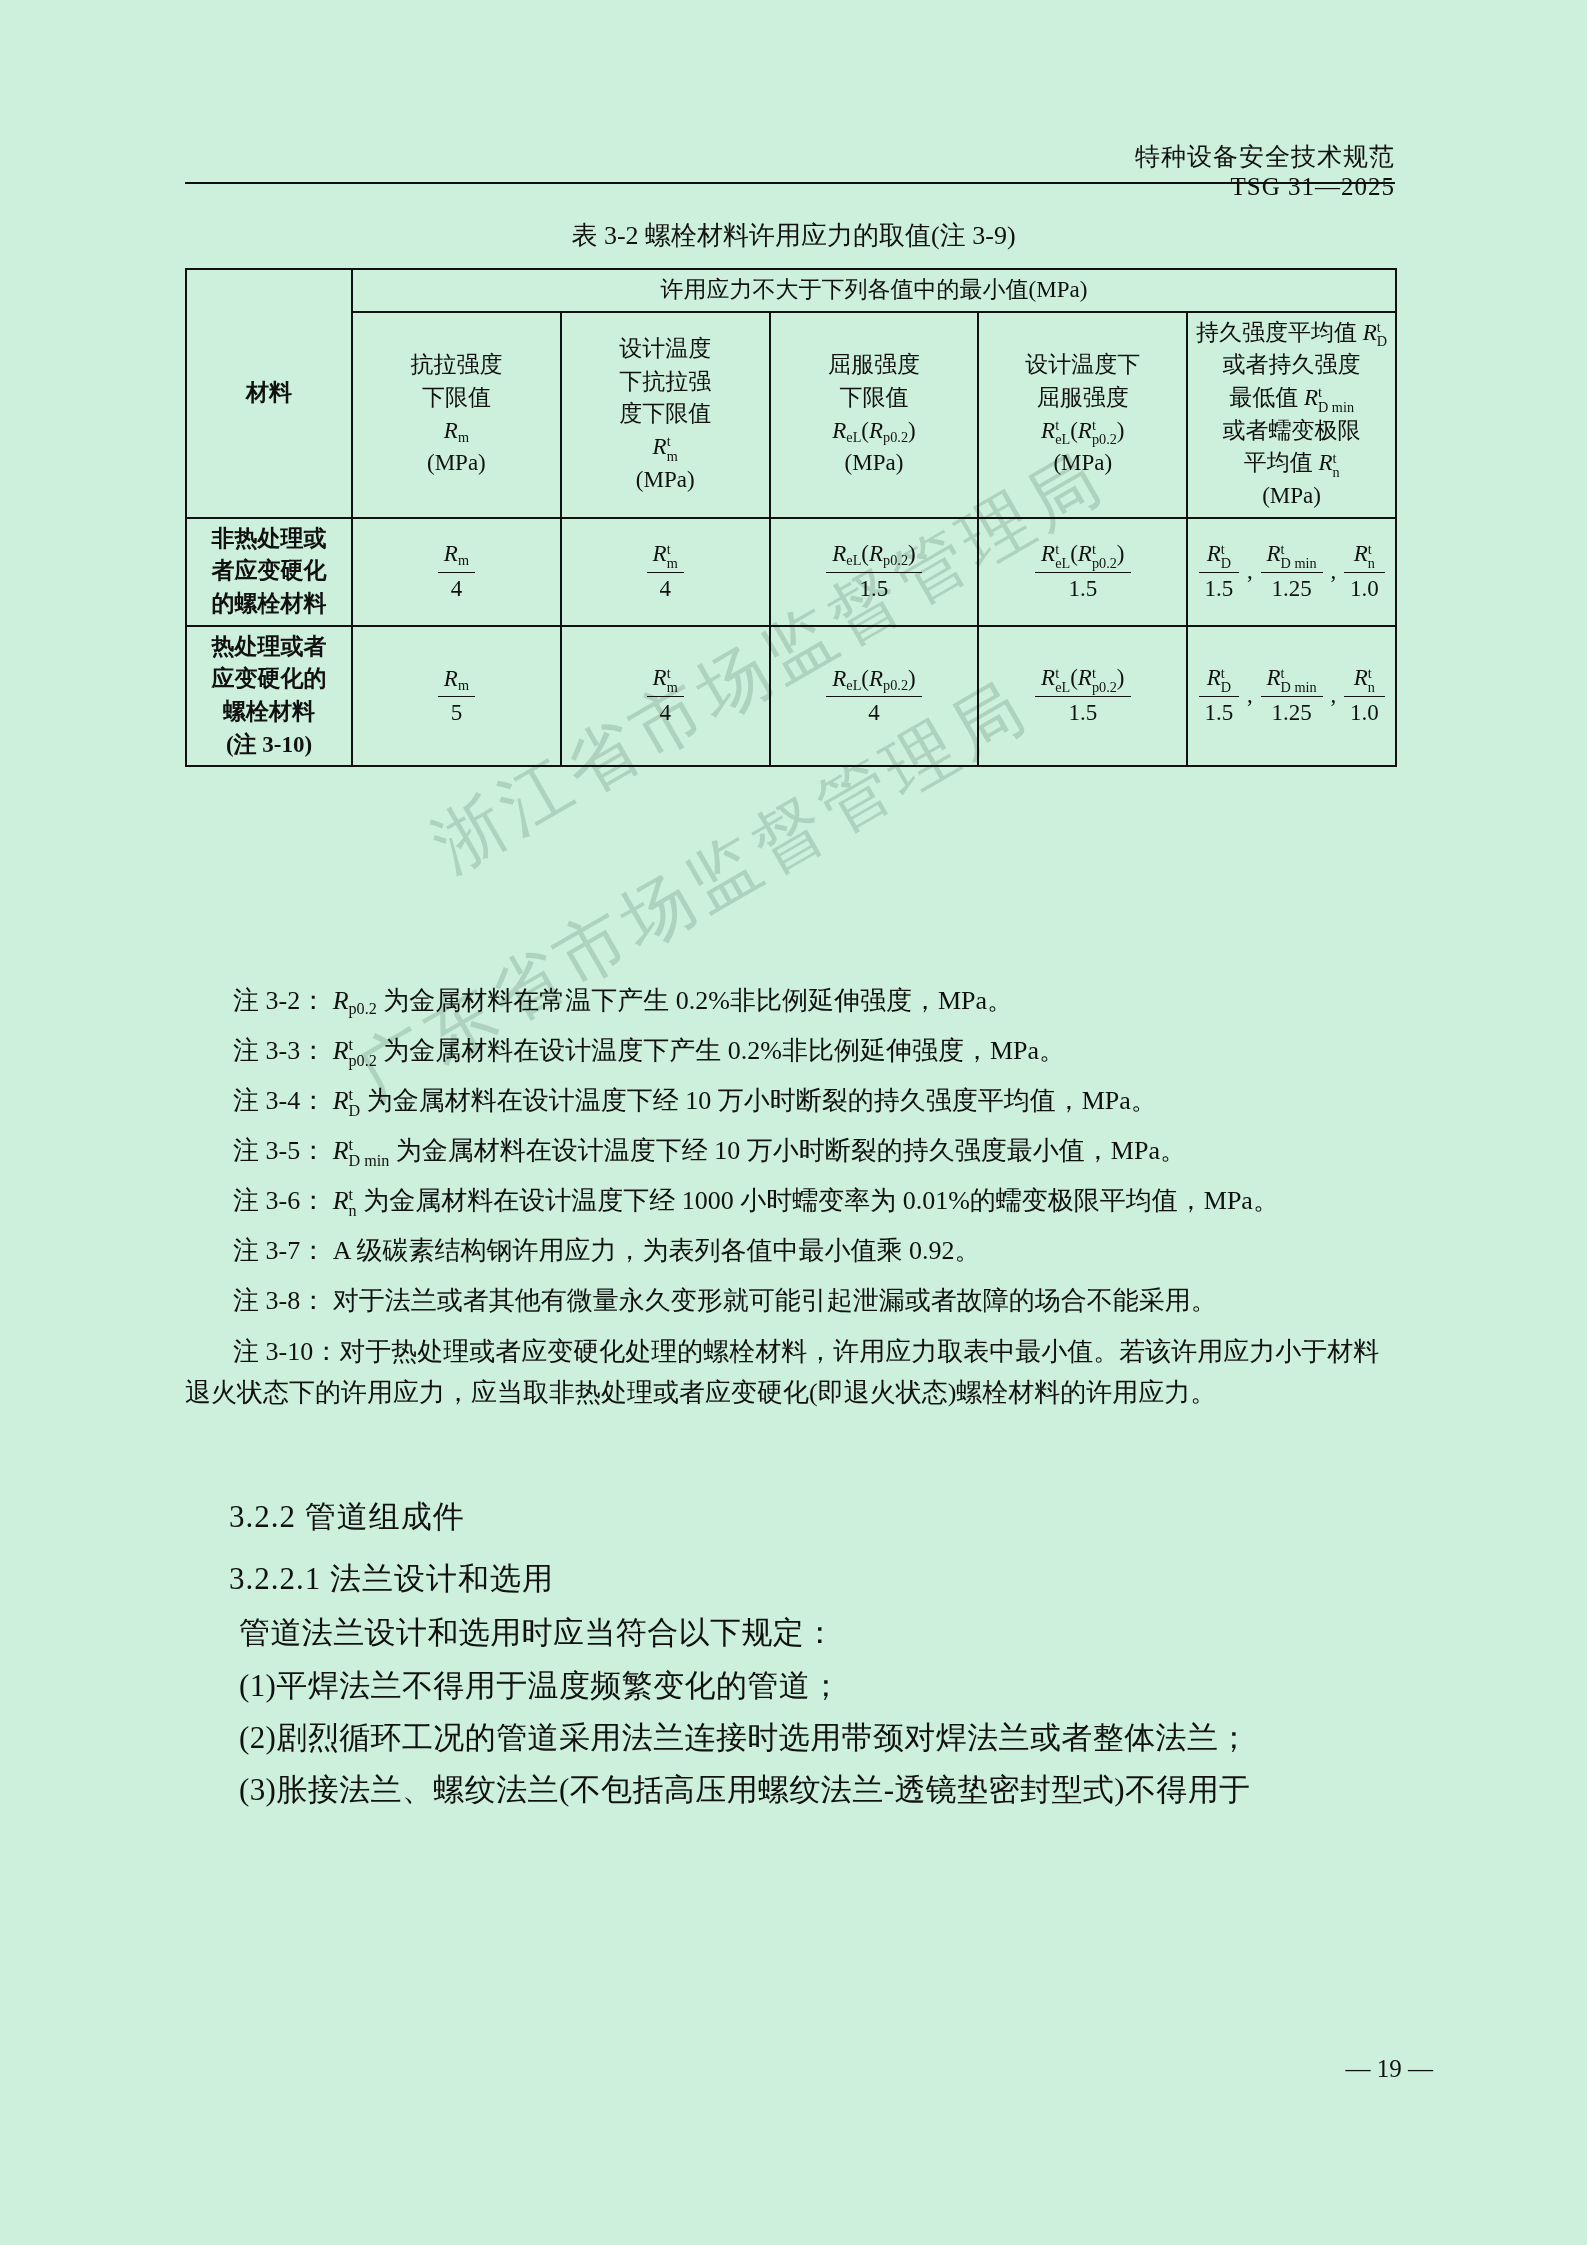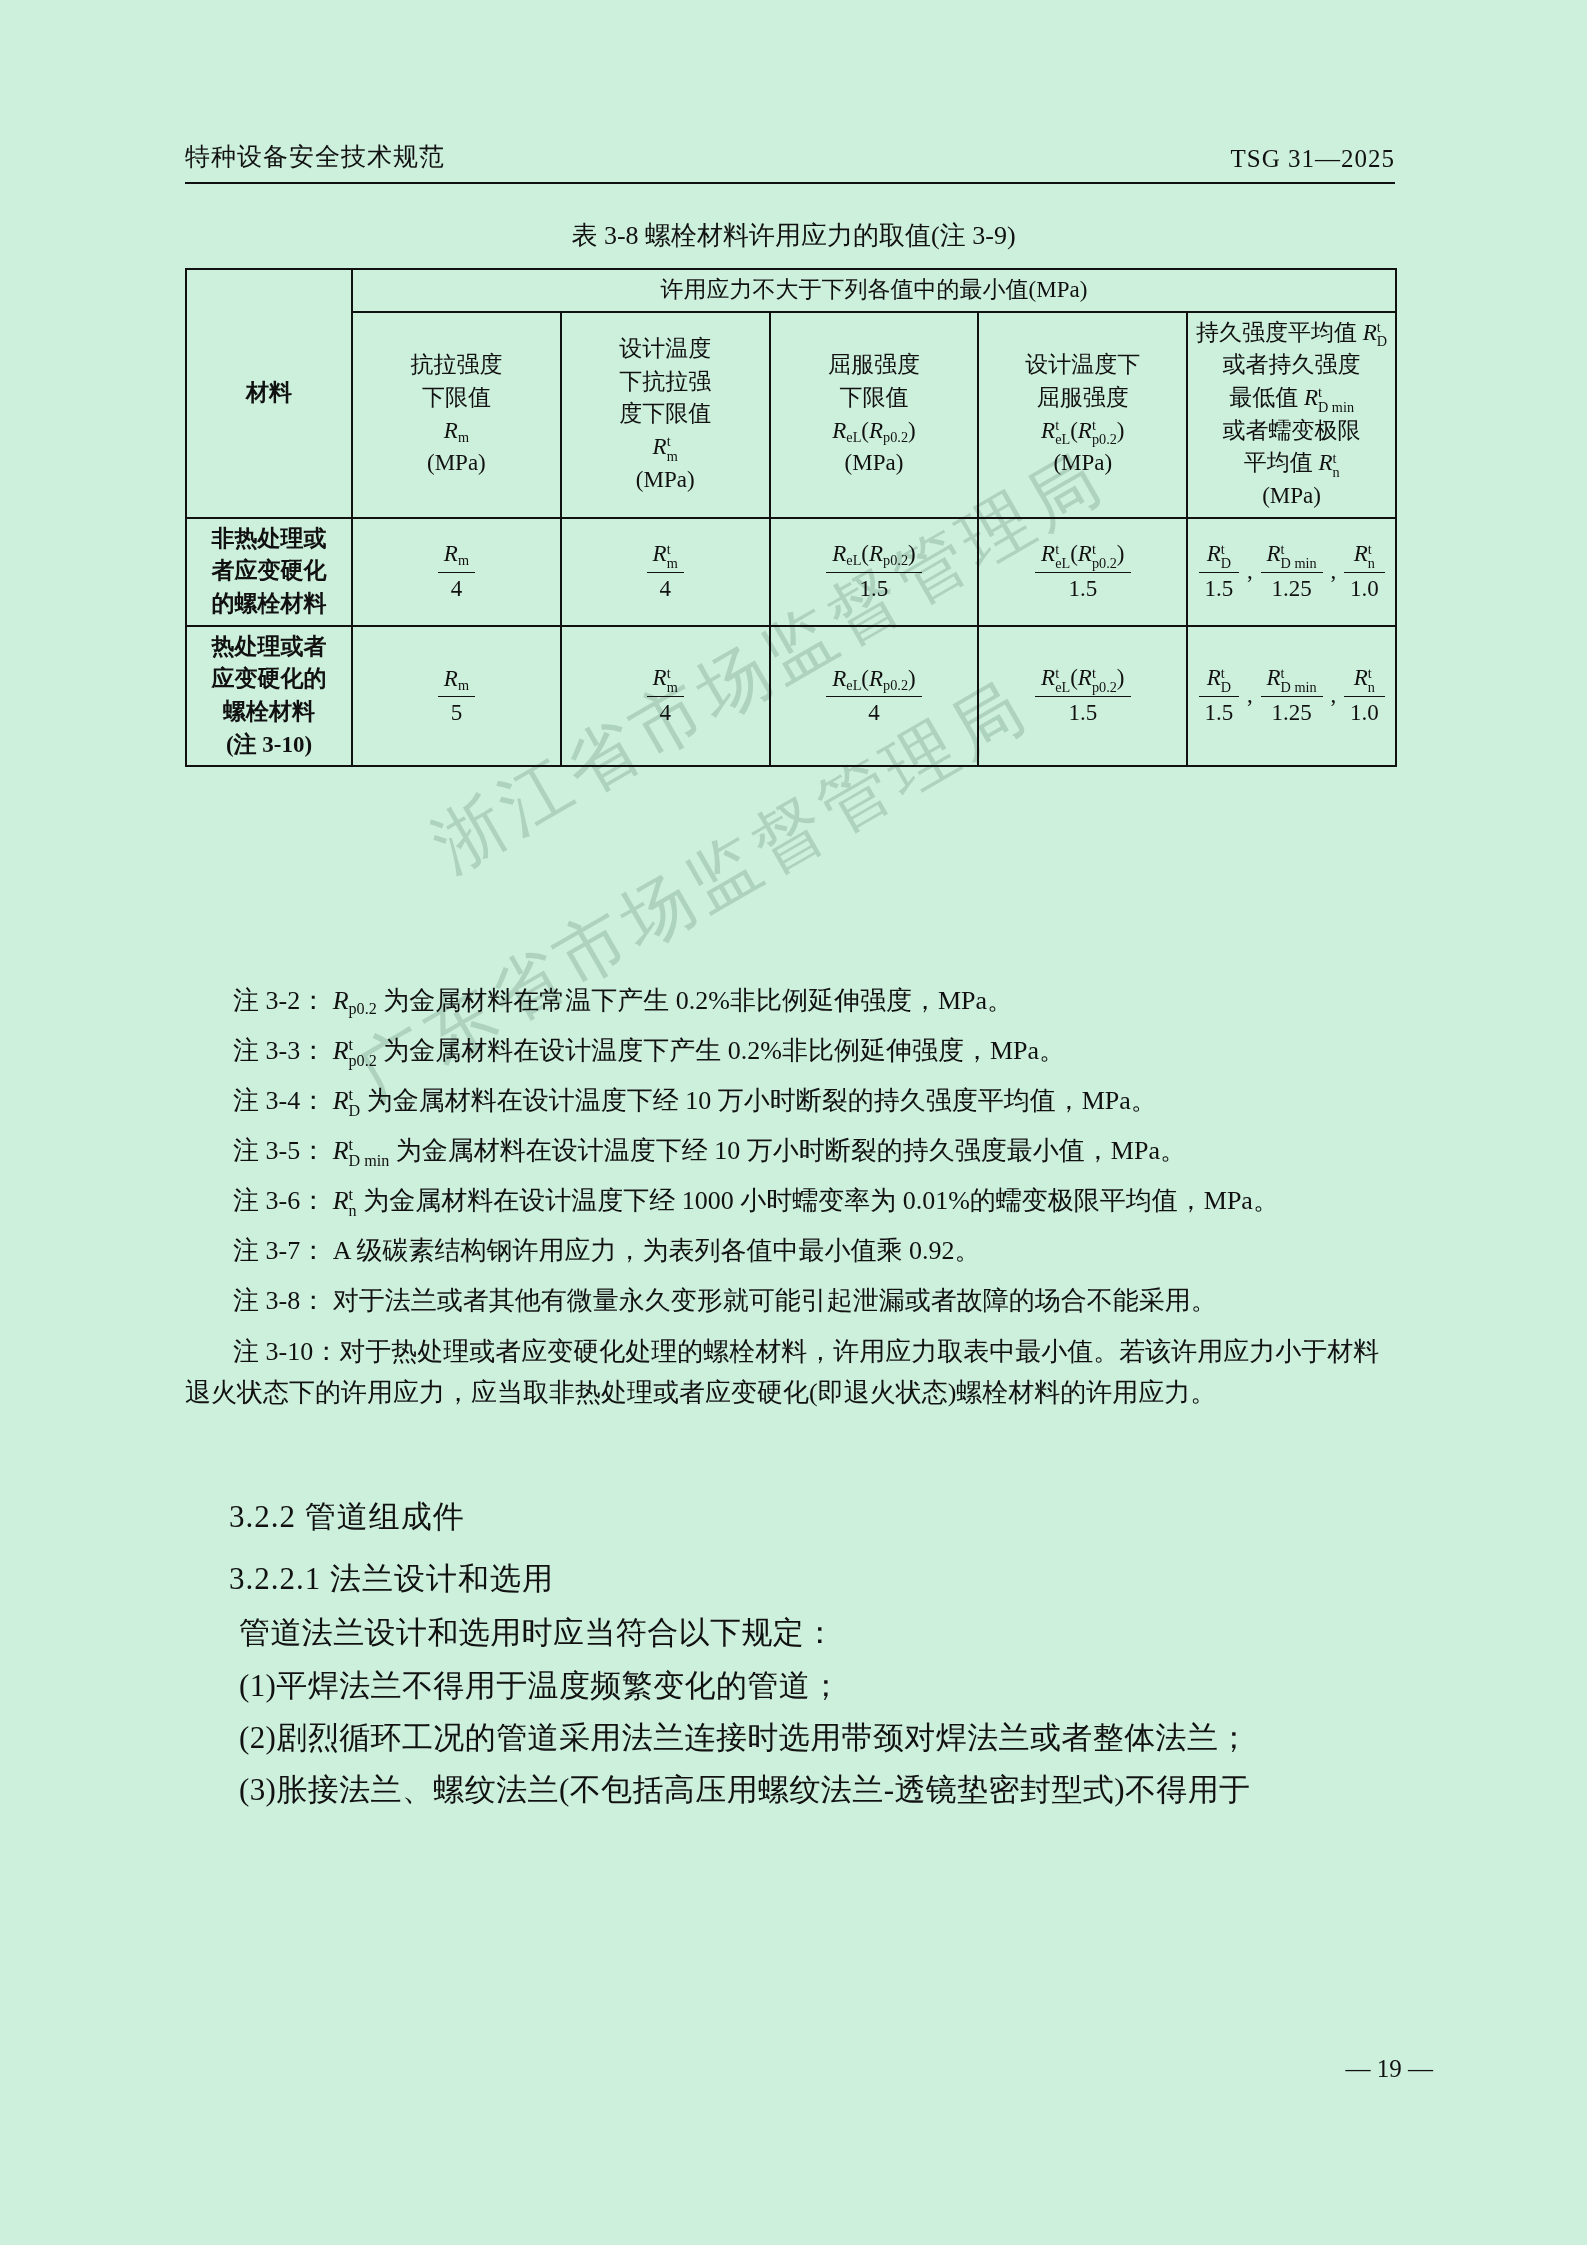--- a/index.html
+++ b/index.html
@@ -26,20 +26,21 @@
   .header {
     position: absolute;
     left: 185px;
     top: 140px;
     width: 1210px;
     display: flex;
     justify-content: space-between;
     align-items: flex-end;
     font-size: 25px;
     letter-spacing: 1px;
+    flex-direction: column;
   }
   .header-rule {
     position: absolute;
     left: 185px;
     top: 182px;
     width: 1210px;
     height: 2px;
     background: #111;
   }
   
@@ -188,21 +189,21 @@
     <span class="wm1">浙江省市场监督管理局</span>
     <span class="wm2">广东省市场监督管理局</span>
   </div>
 
   <div class="header">
     <span>特种设备安全技术规范</span>
     <span>TSG 31—2025</span>
   </div>
   <div class="header-rule"></div>
 
-  <div class="table-title">表 3-8    螺栓材料许用应力的取值(注 3-9)</div>
+  <div class="table-title">表 3-2    螺栓材料许用应力的取值(注 3-9)</div>
 
   <div class="tbl-wrap">
     <table class="main">
       <tbody>
           <tr>
         <td class="mat-col" rowspan="2">材料</td>
         <td colspan="5">许用应力不大于下列各值中的最小值(MPa)</td>
       </tr>
       <tr>
         <td class="c1">

